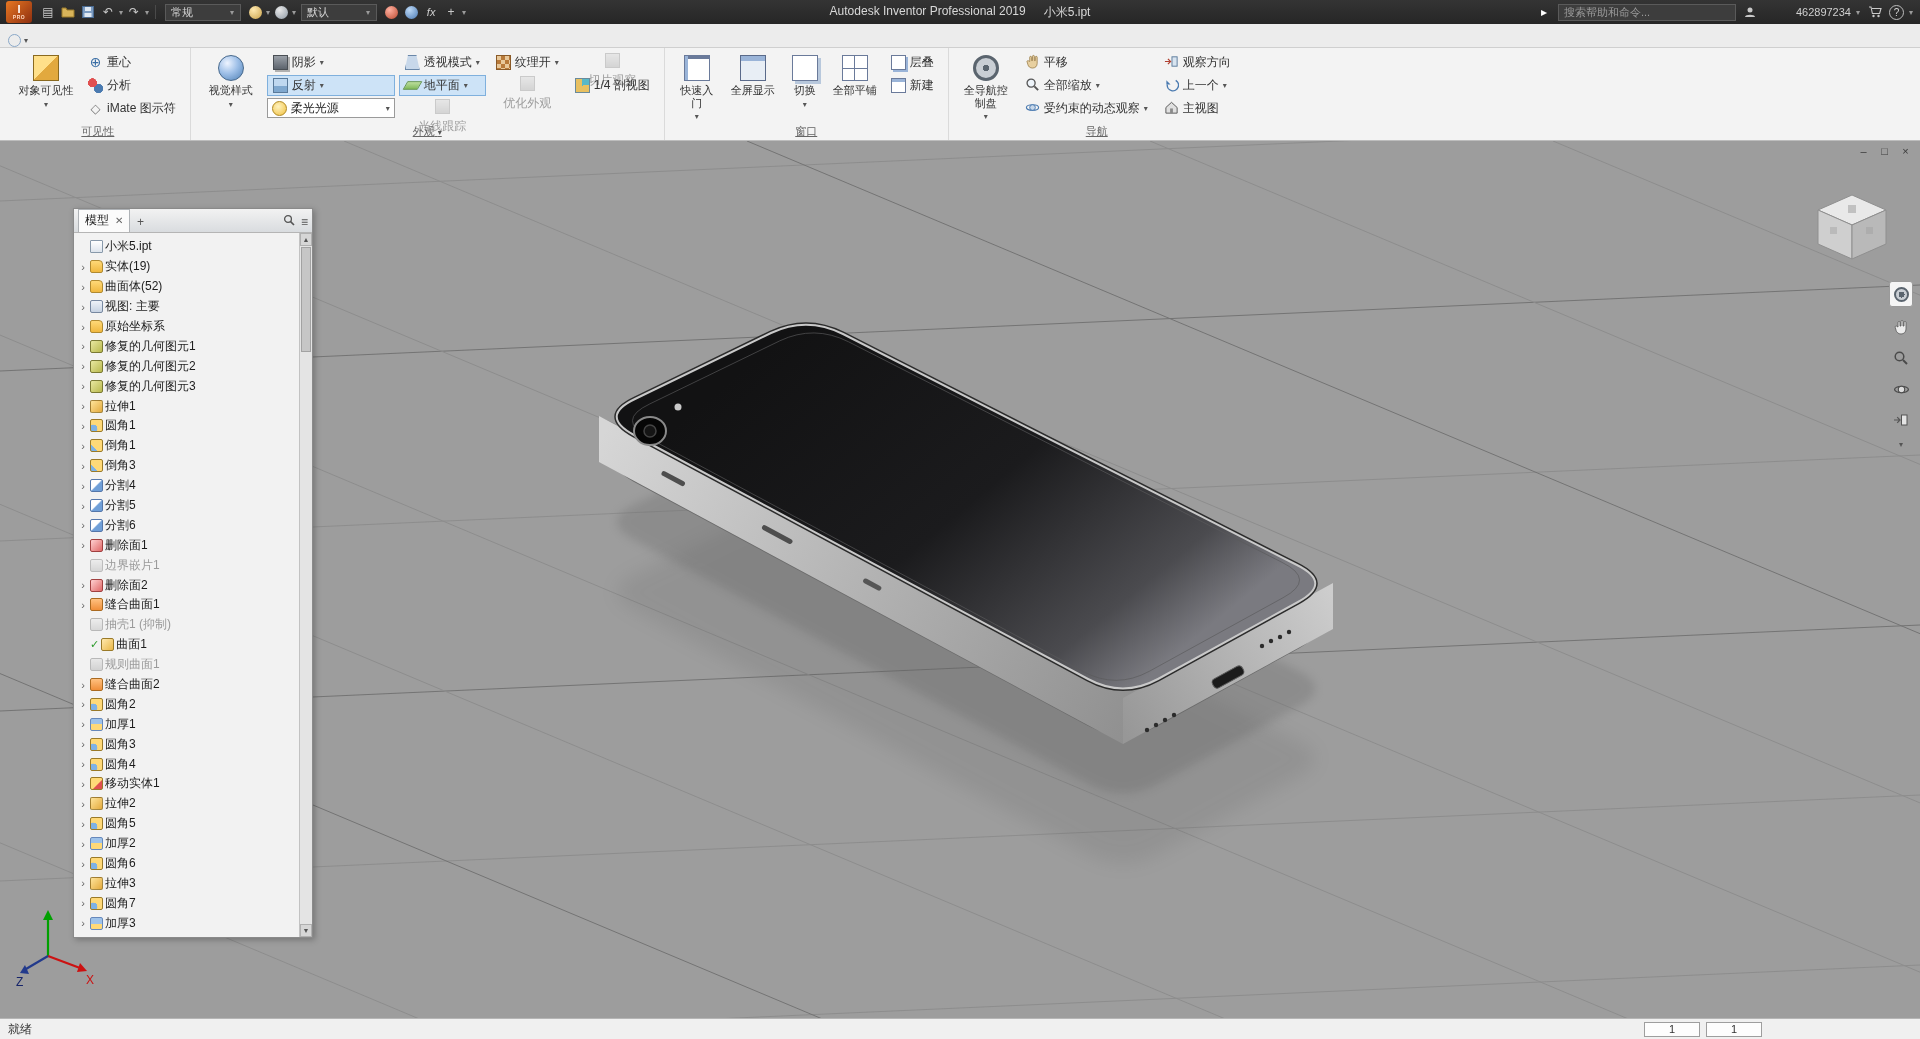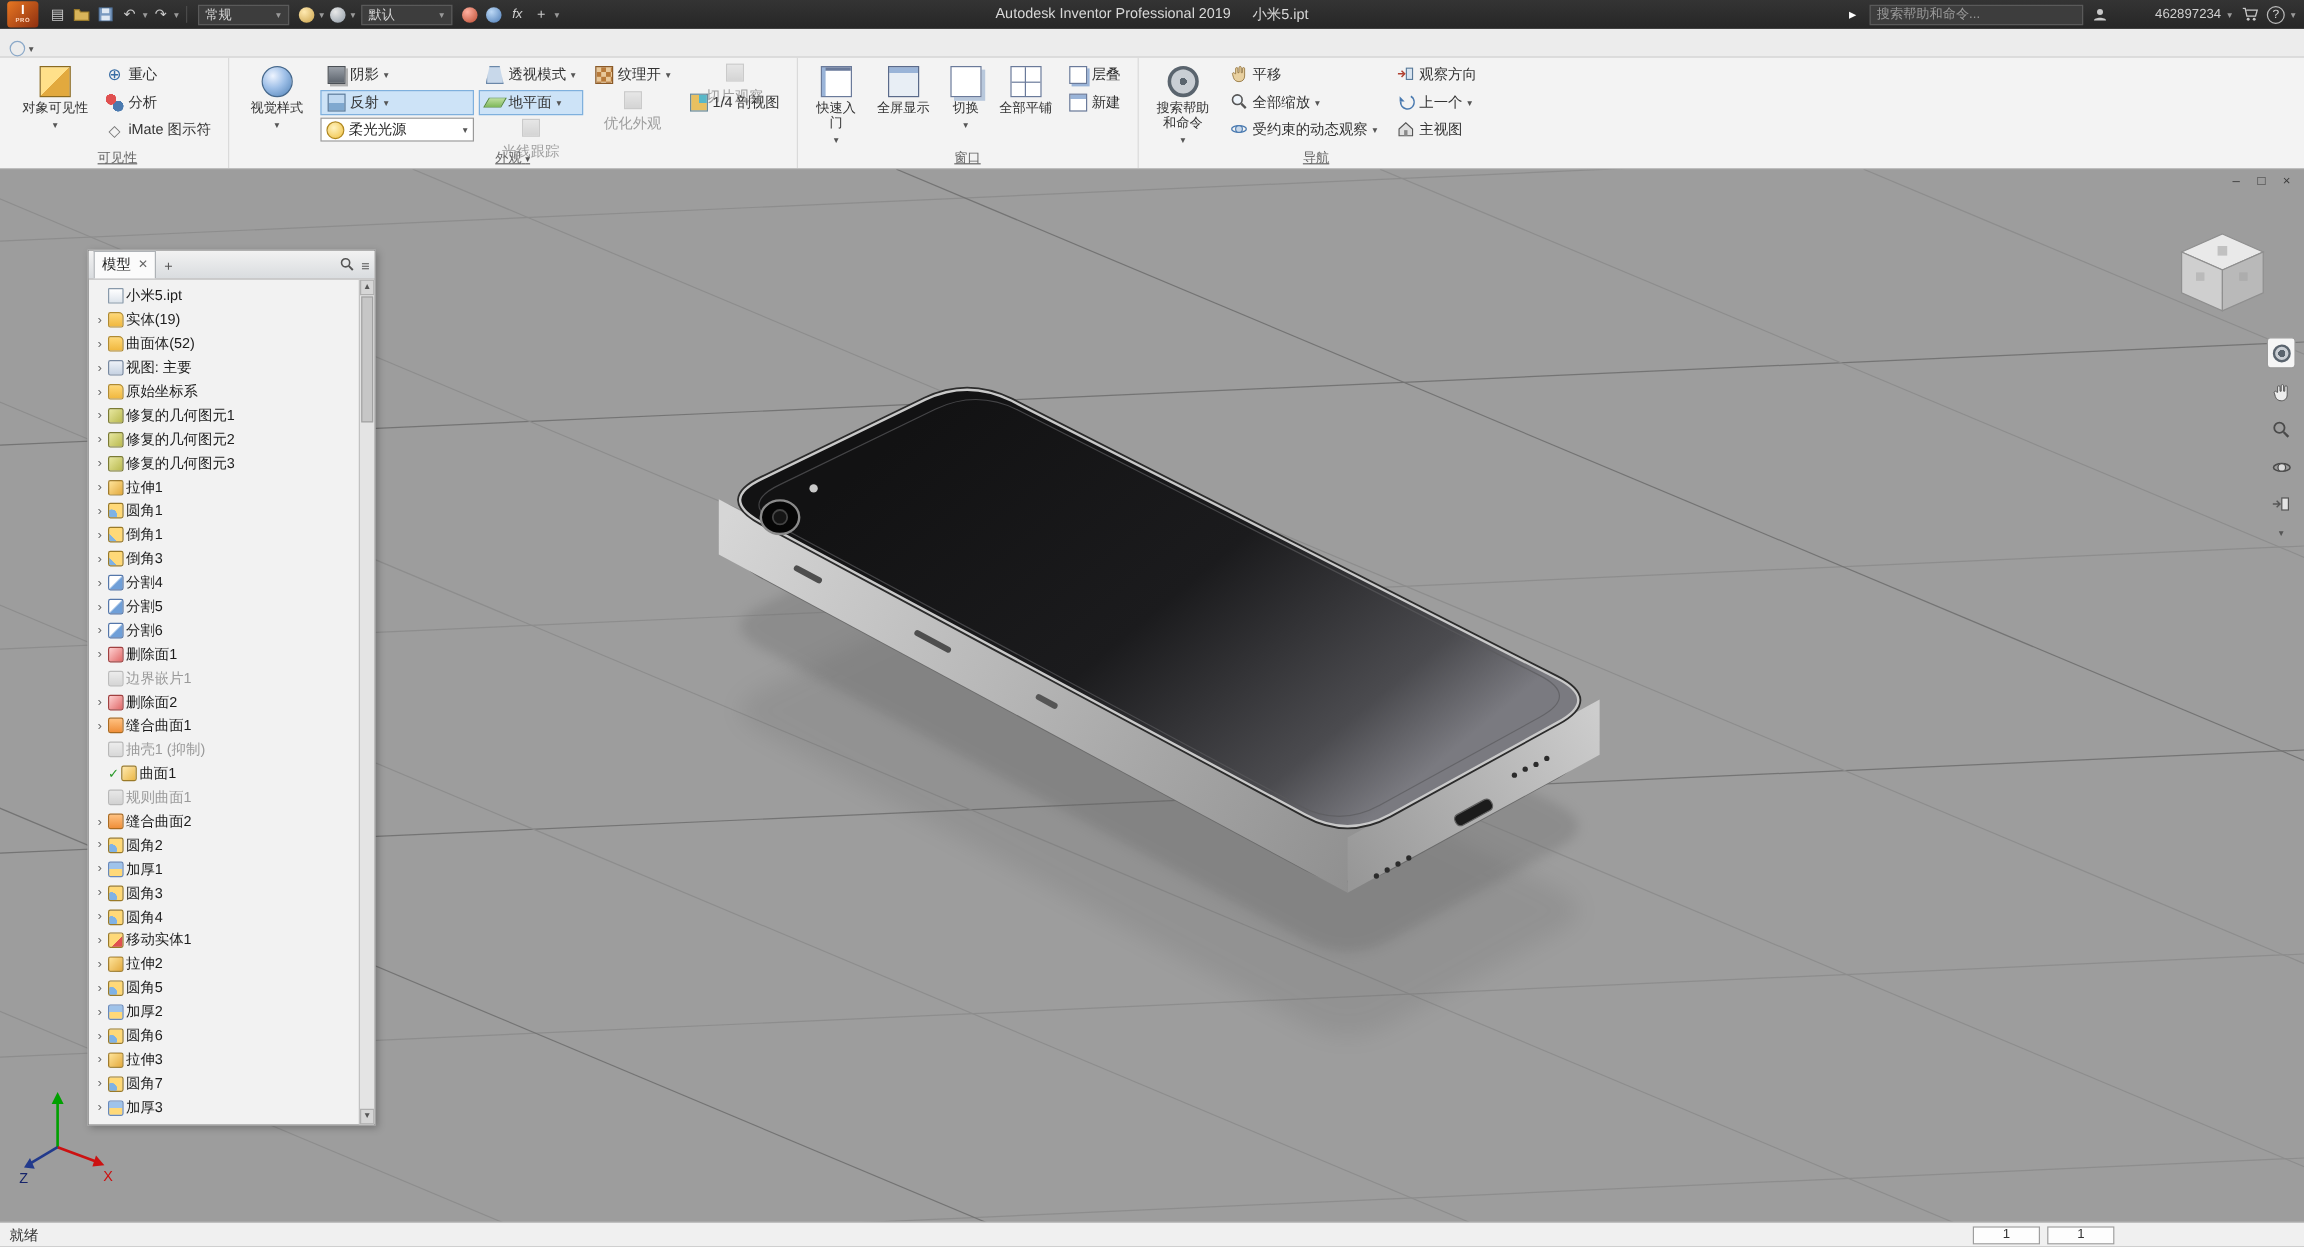--- a/index.html
+++ b/index.html
@@ -372,21 +372,21 @@
           </div>
         </div>
       </div>
       <div class="rb-label">窗口</div>
     </div>
 
     <div class="rb-group" style="border-right:none;">
       <div class="rb-row">
         <div class="rb-big" style="width:58px">
           <span class="icx ic-s24 ic-wheel"></span>
-          <span style="width:44px;">搜索帮助和命令</span>
+          <span style="width:44px;">全导航控制盘</span>
           <span class="caret">▾</span>
         </div>
         <div class="rb-col">
           <div class="rb-small">
             <span class="icx">
               <svg width="15" height="15" viewBox="0 0 16 16">
                   <path d="M5 8V3.5a1 1 0 0 1 2 0V7h1V2.5a1 1 0 0 1 2 0V7h1V3.5a1 1 0 0 1 2 0V10c0 3-2 5-5 5-2.6 0-4.4-1.6-4.9-3.6L2.3 8.6A1 1 0 0 1 4 7.5z" fill="#e8d0a0" stroke="#8a6a30" stroke-width=".7"></path>
                 </svg>
             </span>
             <span>平移</span>

